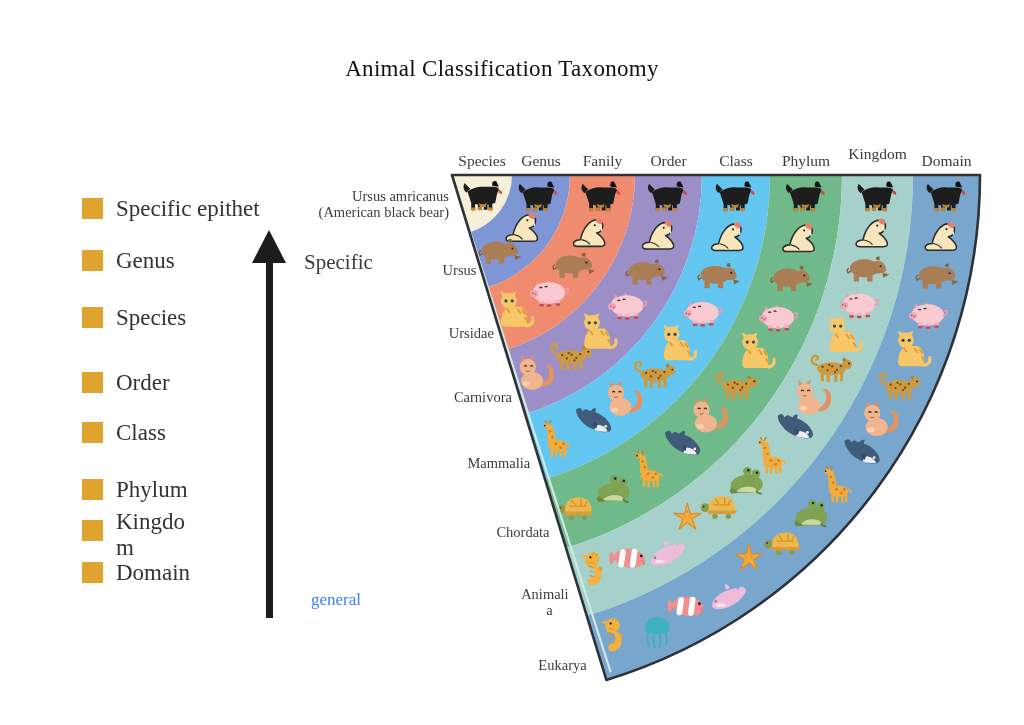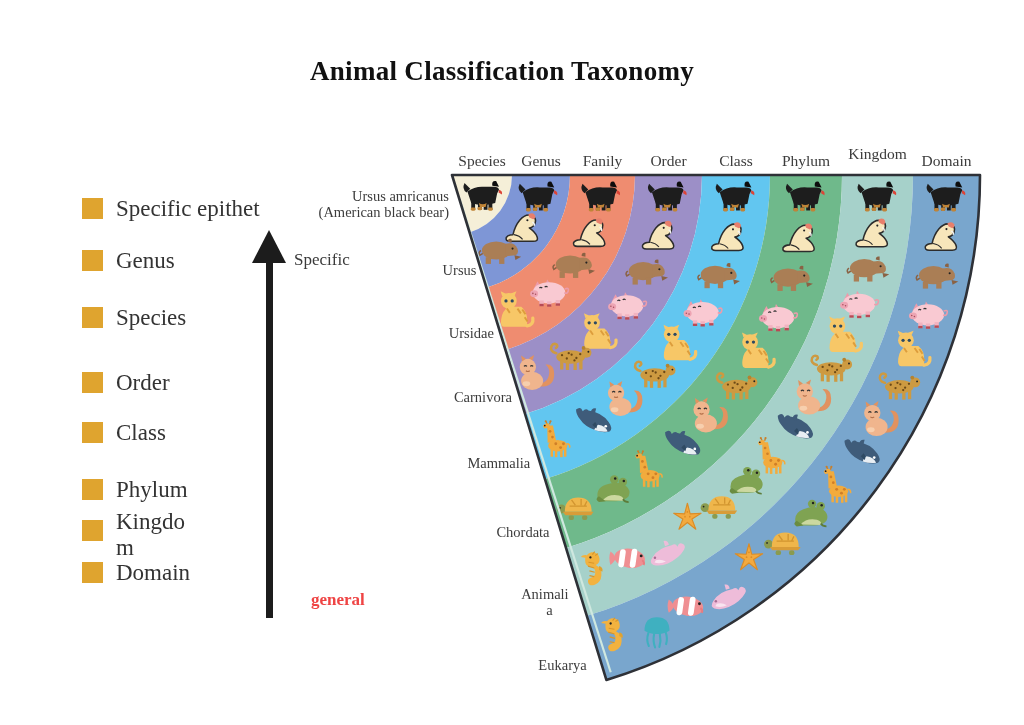--- a/index.html
+++ b/index.html
@@ -3,37 +3,37 @@
 <meta charset="utf-8">
 <style>
   html,body{margin:0;padding:0;}
   body{
     width:1024px;height:725px;background:#ffffff;position:relative;overflow:hidden;
     font-family:"Liberation Serif","DejaVu Serif",serif;
   }
   .stage{position:absolute;inset:0;}
   .title{
     position:absolute;top:56px;left:0;right:20px;text-align:center;
-    font-size:27px;font-weight:bold;color:#111;letter-spacing:.3px;
+    font-size:23px;font-weight:normal;color:#111;letter-spacing:.3px;
   }
   
   .legend-row{position:absolute;left:34px;display:flex;align-items:flex-start;width:240px;padding-left:48px;}
   .sq{width:21px;height:21px;margin-right:13px;margin-top:2px;flex:none;background:#DFA42F;}
   .lg-lbl{font-size:23px;line-height:26px;color:#333;}
   .row-kingdom .lg-lbl{width:78px;word-break:break-all;}
   .row-kingdom .sq{margin-top:11px;}
   
   .arrow-head{
     position:absolute;left:252px;top:230px;width:0;height:0;
     border-left:17px solid transparent;border-right:17px solid transparent;
     border-bottom:33px solid #1c1c1c;
   }
   .arrow-line{position:absolute;left:266px;top:261px;width:7px;height:357px;background:#1c1c1c;}
-  .lbl-specific{position:absolute;left:294px;top:250px;font-size:17px;color:#3a3a3a;}
-  .lbl-general{position:absolute;left:311px;top:590px;font-size:17px;color:#ef4444;font-weight:bold;}
+  .lbl-specific{position:absolute;left:304px;top:250px;font-size:21px;color:#3a3a3a;}
+  .lbl-general{position:absolute;left:311px;top:590px;font-size:17px;color:#3b82f6;}
   
   #fan{position:absolute;left:0;top:0;}
   .fhdr{font-size:15.5px;fill:#3c3c3c;font-family:"Liberation Serif","DejaVu Serif",serif;}
   .flbl{font-size:14.5px;fill:#3c3c3c;font-family:"Liberation Serif","DejaVu Serif",serif;}
 </style>
 </head>
 <body>
 
 <div class="stage">
 

